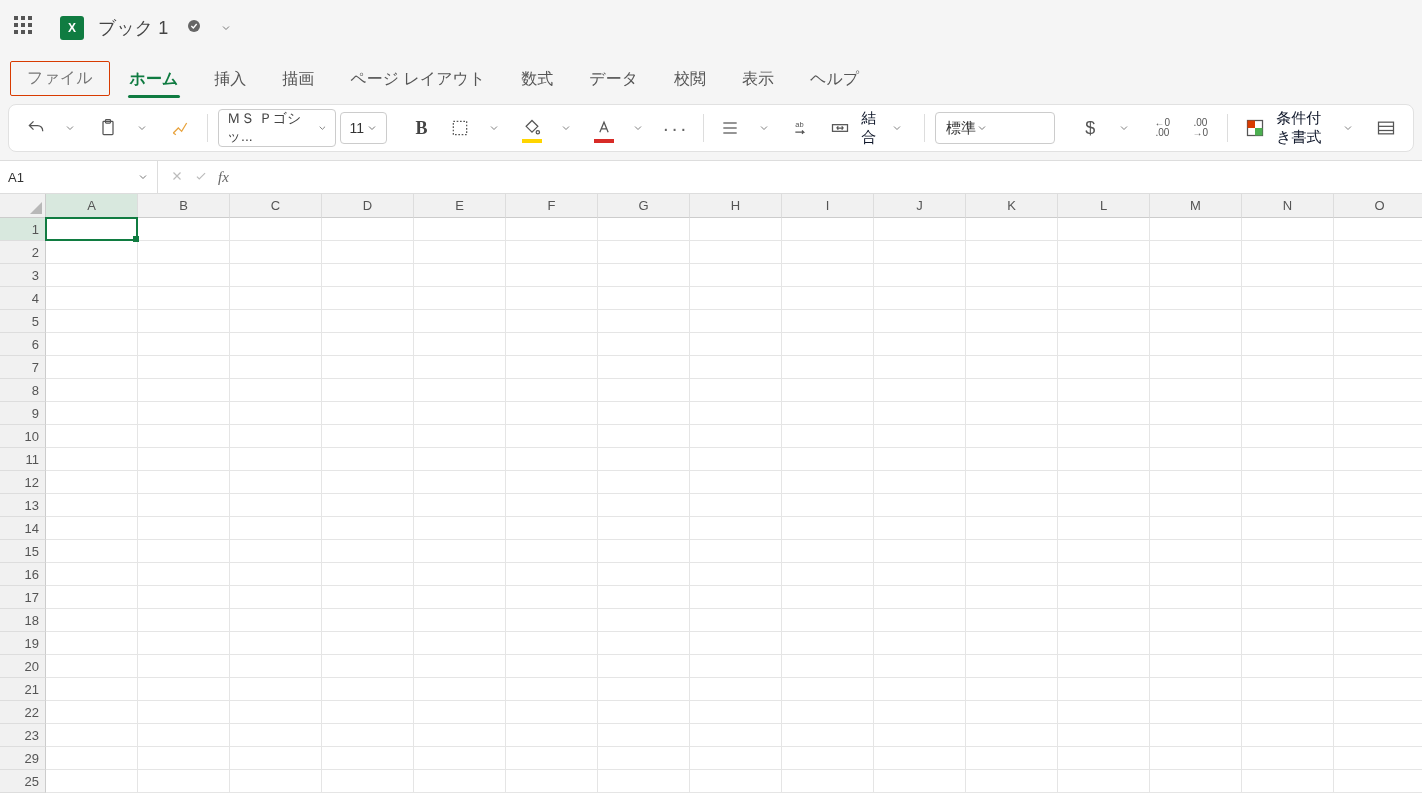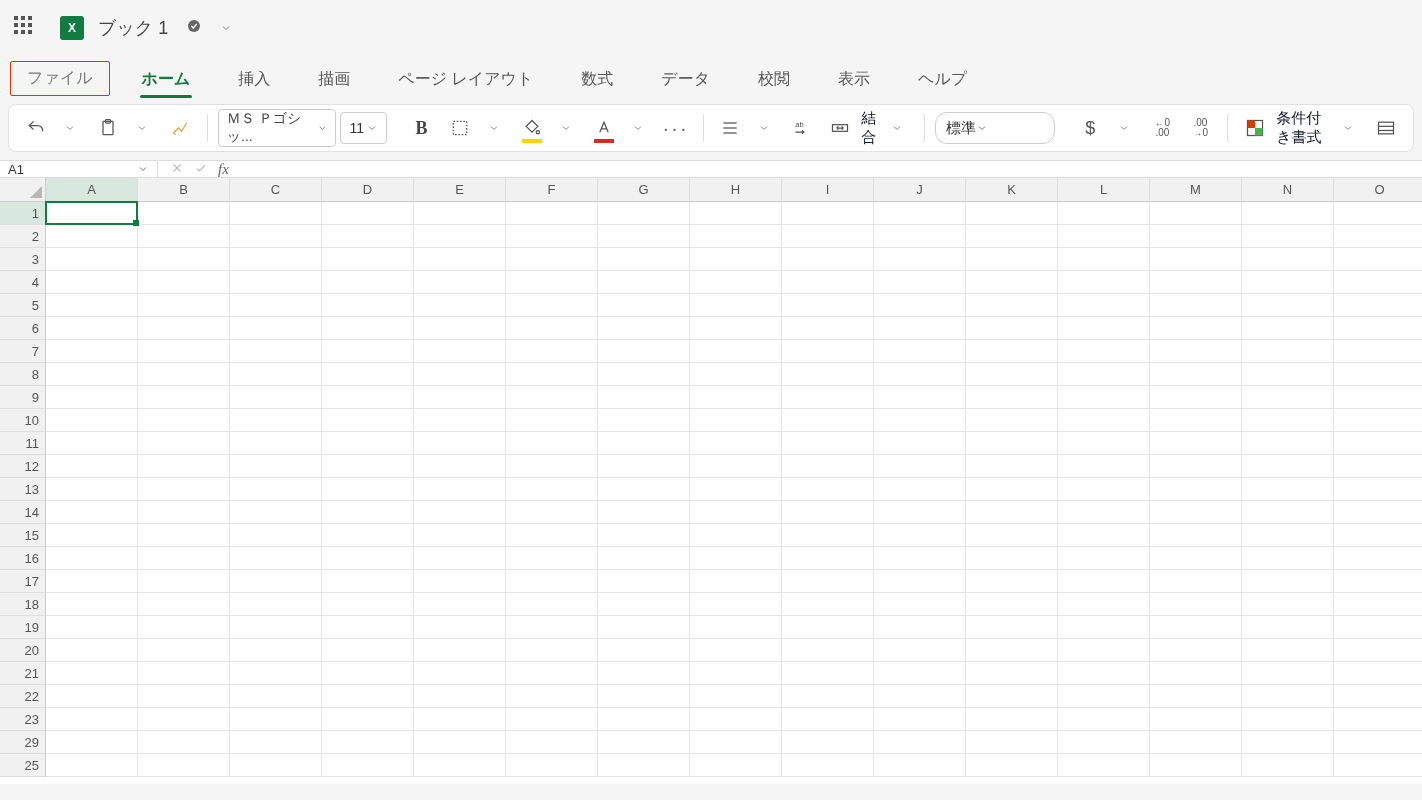--- a/index.html
+++ b/index.html
@@ -9,47 +9,47 @@
   .titlebar { height: 56px; display: flex; align-items: center; padding: 0 14px; background: #f5f5f5; }
   .app-launcher { width: 24px; height: 24px; display: grid; grid-template-columns: repeat(3,4px); grid-template-rows: repeat(3,4px); gap: 3px; }
   .app-launcher span { background:#555; width:4px; height:4px; }
   .excel-logo { width: 24px; height: 24px; background:#107c41; color:#fff; font-weight:700; font-size:12px; display:flex; align-items:center; justify-content:center; border-radius:3px; margin-left:22px; }
   .doc-title { margin-left:14px; font-size:18px; color:#444; display:flex; align-items:center; gap:18px;}
   .sync-icon svg { width:16px; height:16px; }
   .chev svg { width:12px; height:12px; }
   .search-box { margin-left:auto; margin-right:190px; width:600px; height:36px; border:1px solid #d6d6d6; border-radius:6px; background:#fff; display:flex; align-items:center; justify-content:center; color:#888; font-size:15px;}
   
   
-  .tabs { height:44px; display:flex; align-items:flex-end; padding:0 10px; gap:16px; background:#f5f5f5;}
+  .tabs { height:44px; display:flex; align-items:flex-end; padding:0 10px; gap:4px; background:#f5f5f5;}
   .tab { padding:8px 16px 10px; font-size:16px; color:#555; cursor:pointer; position:relative;}
   .tab.file { border:1px solid #d83b01; color:#777; margin-bottom:4px; padding:6px 16px; border-radius:2px;}
   .tab.active { color:#0f7b41; font-weight:600;}
   .tab.active::after { content:""; position:absolute; left:14px; right:14px; bottom:2px; height:3px; background:#0f7b41; border-radius:2px;}
   
   
   .ribbon-wrap { background:#f5f5f5; padding:4px 8px 8px;}
   .ribbon { height:48px; background:#fff; border:1px solid #e1e1e1; border-radius:8px; display:flex; align-items:center; padding:0 10px; gap:4px;}
   .rbtn { height:34px; min-width:34px; display:flex; align-items:center; justify-content:center; border-radius:4px; color:#555; cursor:pointer; padding:0 3px;}
   .rsep { width:1px; height:28px; background:#ddd; margin:0 6px;}
   .rbtn svg { width:20px; height:20px; stroke:#555; fill:none; stroke-width:1.5;}
   .rbtn.small svg { width:12px; height:12px;}
   .font-name { width:150px; height:38px; border:1px solid #ccc; border-radius:4px; display:flex; align-items:center; padding:0 8px; font-size:14px; color:#444; justify-content:space-between; background:#fff;}
   .font-size { width:56px; height:32px; border:1px solid #ccc; border-radius:4px; display:flex; align-items:center; padding:0 8px; justify-content:space-between; background:#fff;}
-  .numfmt { width:150px; height:32px; border:1px solid #ccc; border-radius:12px; display:flex; align-items:center; padding:12px 10px; background:#fff; font-size:15px;}
+  .numfmt { width:150px; height:32px; border:1px solid #ccc; border-radius:4px; display:flex; align-items:center; padding:12px 10px; background:#fff; font-size:15px;}
   .rgroup { display:flex; align-items:center;}
   .bold { font-weight:800; font-size:18px; font-family:"Times New Roman",serif; color:#444;}
   .color-bar { position:relative; }
   .color-bar .bar { position:absolute; bottom:2px; left:7px; right:7px; height:4px;}
   .fill-yellow .bar{ background:#ffd500;}
   .font-red .bar{ background:#d82b27;}
   .dots { font-size:20px; letter-spacing:2px; color:#666;}
   .merge-label, .cond-label { font-size:15px; color:#0f172a; padding:0 4px;}
   
   
-  .formula-bar { height:18px; background:#fff; border-top:1px solid #ddd; border-bottom:1px solid #ddd; display:flex; align-items:center;}
+  .formula-bar { height:34px; background:#fff; border-top:1px solid #ddd; border-bottom:1px solid #ddd; display:flex; align-items:center;}
   .name-box { width:158px; height:100%; border-right:1px solid #ddd; display:flex; align-items:center; justify-content:space-between; padding:0 8px; font-size:13px; color:#333;}
   .fx-controls { display:flex; align-items:center; gap:10px; padding:0 12px; color:#999;}
   .fx-controls .fx { font-style:italic; font-family:serif; font-size:15px; color:#666;}
   .formula-input { flex:1; height:100%; border:none; outline:none; padding:0 8px; font-size:13px;}
   
   
   .grid-area { position:relative; background:#fff; overflow:hidden; height:606px;}
   .corner { position:absolute; left:0; top:0; width:46px; height:24px; background:#f1f1f1; border-right:1px solid #ccc; border-bottom:1px solid #ccc;}
   .corner::after{ content:""; position:absolute; right:3px; bottom:3px; width:0; height:0; border-style:solid; border-width:0 0 12px 12px; border-color:transparent transparent #b8b8b8 transparent;}
   .col-headers { position:absolute; left:46px; top:0; right:0; height:24px; display:flex;}

